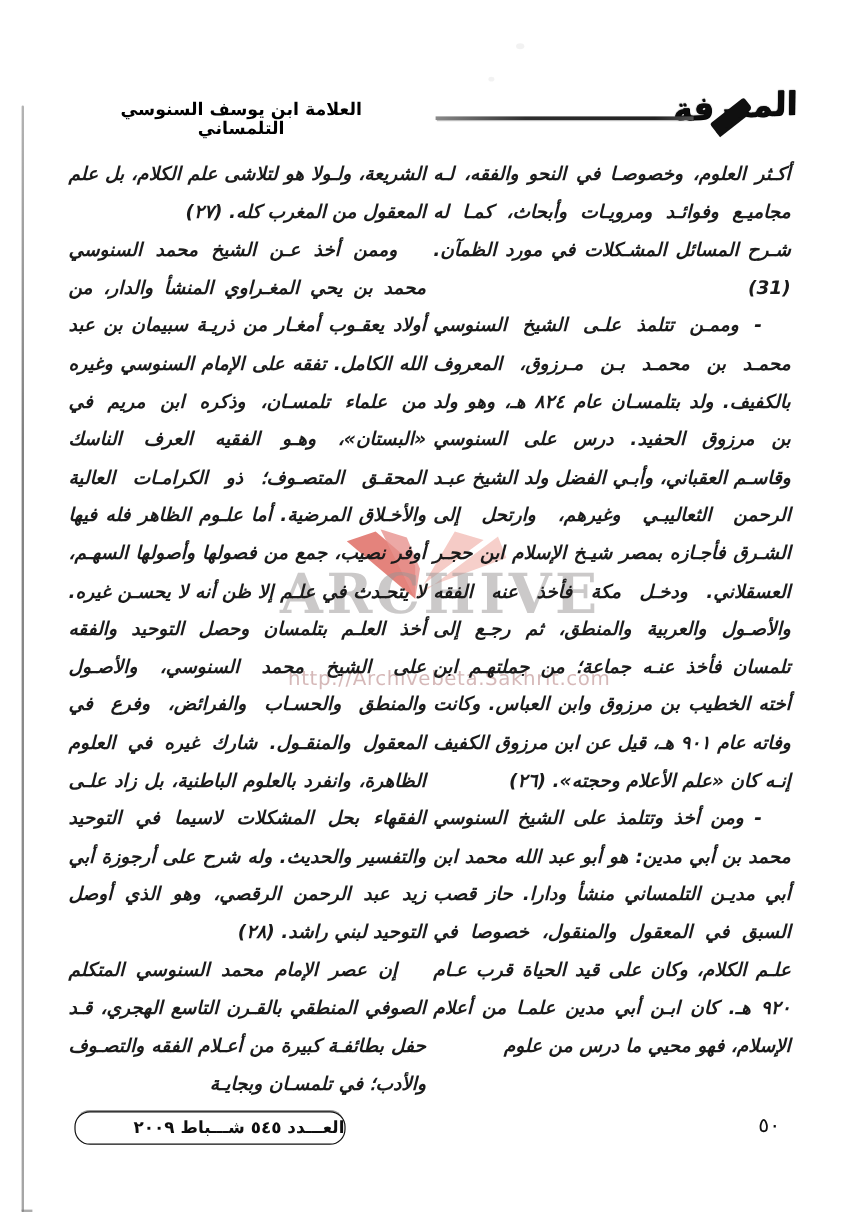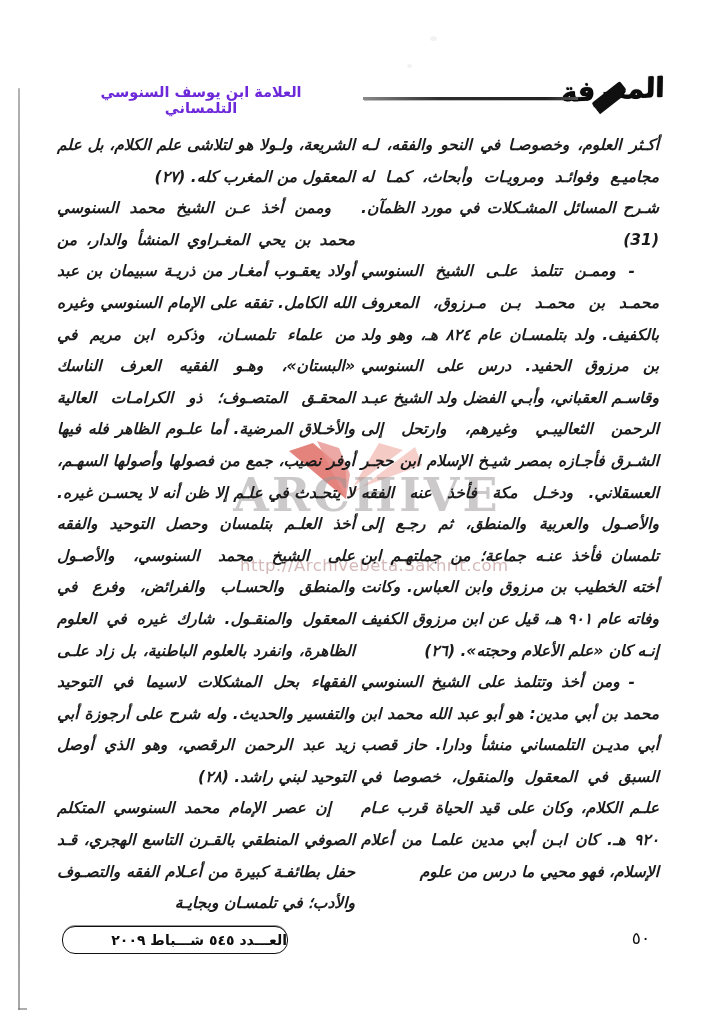--- a/index.html
+++ b/index.html
@@ -37,21 +37,21 @@
     box-shadow:-3px 6px 0 -3px #101010;
   }
   .header-rule{
     position:absolute;left:363px;top:97px;width:215px;height:3px;
     background:linear-gradient(90deg,#8a8a8a,#2e2e2e 35%,#222 85%,#555);
     box-shadow:0 2px 0 -1px rgba(0,0,0,.25);
   }
   .article-title{
     position:absolute;left:86px;top:84px;width:230px;
     direction:rtl;text-align:center;
-    font-size:14.5px;font-weight:700;color:#6d28d9;letter-spacing:0px;
+    font-size:14.5px;font-weight:700;color:#000000;letter-spacing:0px;
   }
 
   
   .col{
     position:absolute;top:130px;width:298px;
     direction:rtl;text-align:justify;
     font-size:15.5px;font-weight:700;color:#1b1b1b;
     line-height:31.6px;
     z-index:2;
   }

